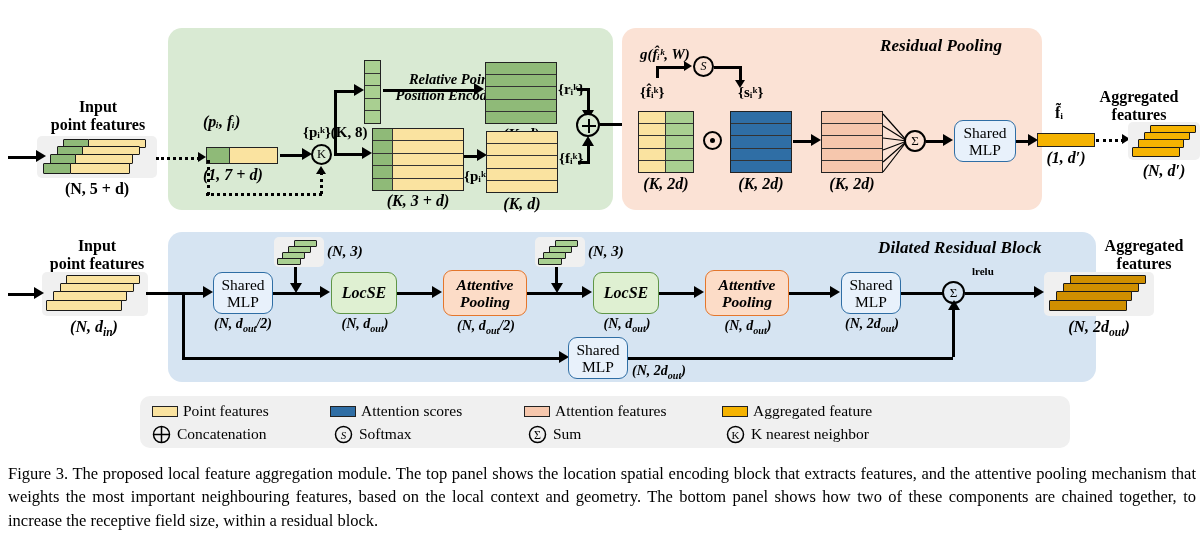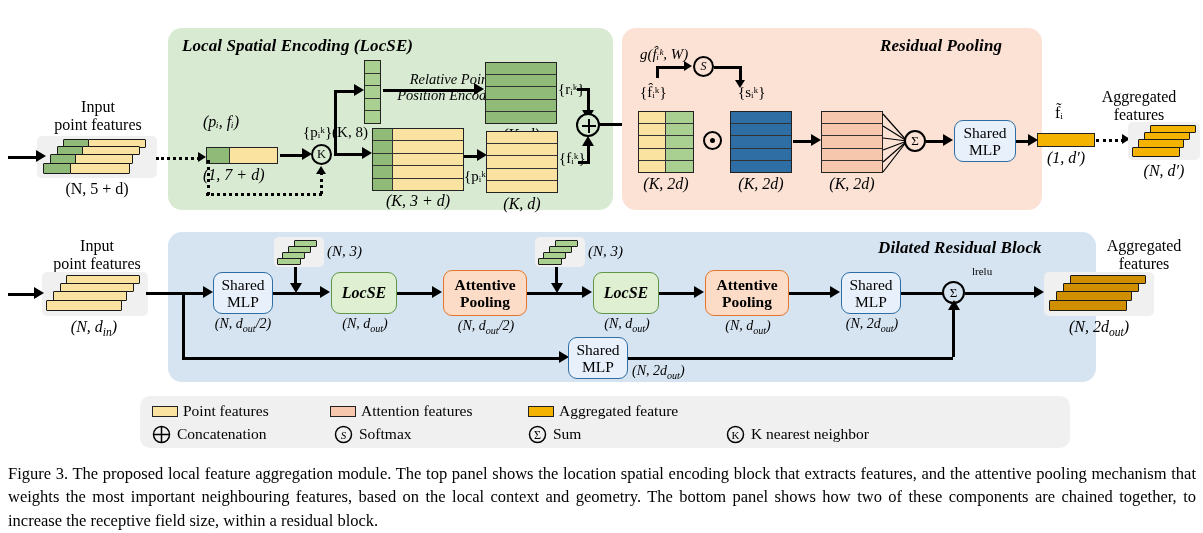--- a/index.html
+++ b/index.html
@@ -38,20 +38,21 @@
     white-space: nowrap;
     letter-spacing: .1px;
   }
 
   
   .lbl {
     position: absolute;
     font-size: 16px;
     white-space: nowrap;
     line-height: 1.12;
+    font-weight: bold;
   }
   .lbl.it { font-style: italic; }
   .lbl.ctr { text-align: center; }
   .lbl.small { font-size: 14px; }
 
   
   .mat {
     position: absolute;
     border: 1.4px solid #222;
     box-sizing: border-box;
@@ -109,20 +110,21 @@
   .procbox.green {
     border-color: #5f9647;
     background: #dff0d2;
     font-style: italic;
     font-weight: bold;
     font-size: 16px;
   }
   .procbox.orange {
     border-color: #e4762c;
     background: #fcdcc7;
+    font-style: italic;
     font-weight: bold;
     font-size: 15.5px;
   }
 
   
   .ln {
     position: absolute;
     background: #000;
   }
   .ln.h { height: 3px; }
@@ -212,21 +214,20 @@
     <div class="slab c-yellow" style="left:38px; top:18px; width:58px; height:10px;"></div>
     <div class="slab c-green" style="left:6px;  top:27px; width:28px; height:11px;"></div>
     <div class="slab c-yellow" style="left:33px; top:27px; width:60px; height:11px;"></div>
   </div>
   <div class="lbl ctr" style="left:32px; top:180px; width:130px;">(N, 5 + d)</div>
 
   <div class="ln h" style="left:8px; top:156px; width:30px;"></div>
   <div class="arrowhead ah-r" style="left:36px; top:150px;"></div>
 
   <div class="panel panel-locse" style="left:168px; top:28px; width:445px; height:182px;"></div>
-  <div class="panel-title" style="left:182px; top:36px;">Local Spatial Encoding (LocSE)</div>
 
   <div class="dotted-h" style="left:156px; top:157px; width:44px;"></div>
   <div class="arrowhead ah-r-sm" style="left:198px; top:152px;"></div>
 
   <div class="lbl it" style="left:203px; top:113px;">(pᵢ, fᵢ)</div>
 
   <div class="mat" style="left:206px; top:147px; width:72px; height:17px;">
     <div class="row">
       <div class="cell c-green sep" style="width:33%;"></div>
       <div class="cell c-yellow" style="width:67%;"></div>
@@ -614,20 +615,24 @@
     <div class="slab c-oranged" style="left:5px;  top:28px; width:78px; height:11px;"></div>
   </div>
   <div class="lbl it ctr" style="left:1040px; top:318px; width:118px;">(N, 2d<sub>out</sub>)</div>
 
   <div class="panel panel-legend" style="left:140px; top:396px; width:930px; height:52px;"></div>
 
   <div class="lgd-row" style="left:152px; top:400px; height:22px;">
     <div class="lgd-item" style="width:178px;">
       <span class="lgd-swatch c-yellow"></span>
       <span class="lgd-txt">Point features</span>
+    </div>
+    <div class="lgd-item" style="width:194px;">
+      <span class="lgd-swatch c-blue"></span>
+      <span class="lgd-txt">Attention scores</span>
     </div>
     <div class="lgd-item" style="width:198px;">
       <span class="lgd-swatch c-peach"></span>
       <span class="lgd-txt">Attention features</span>
     </div>
     <div class="lgd-item">
       <span class="lgd-swatch c-orange"></span>
       <span class="lgd-txt">Aggregated feature</span>
     </div>
   </div>

